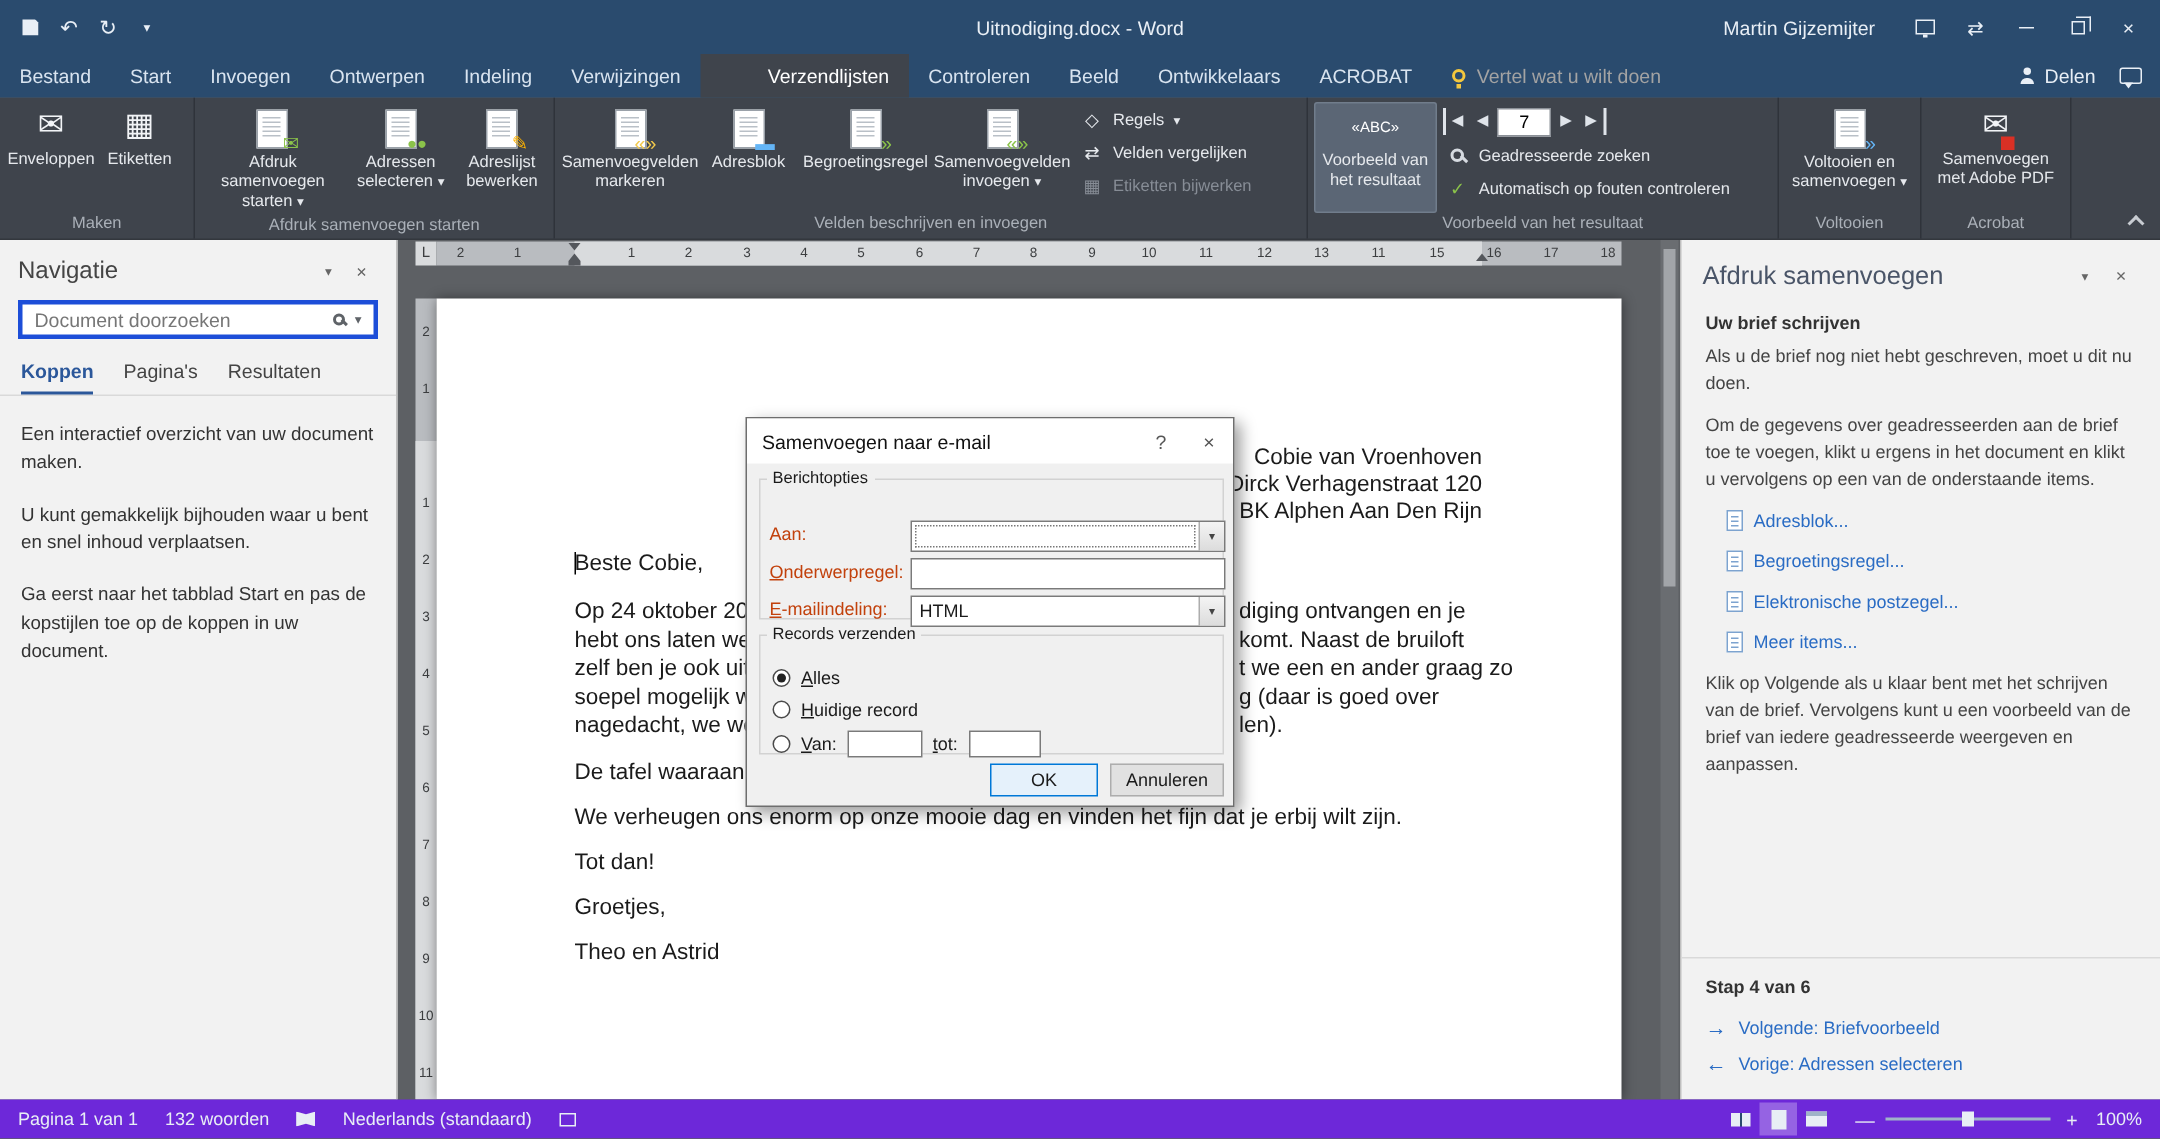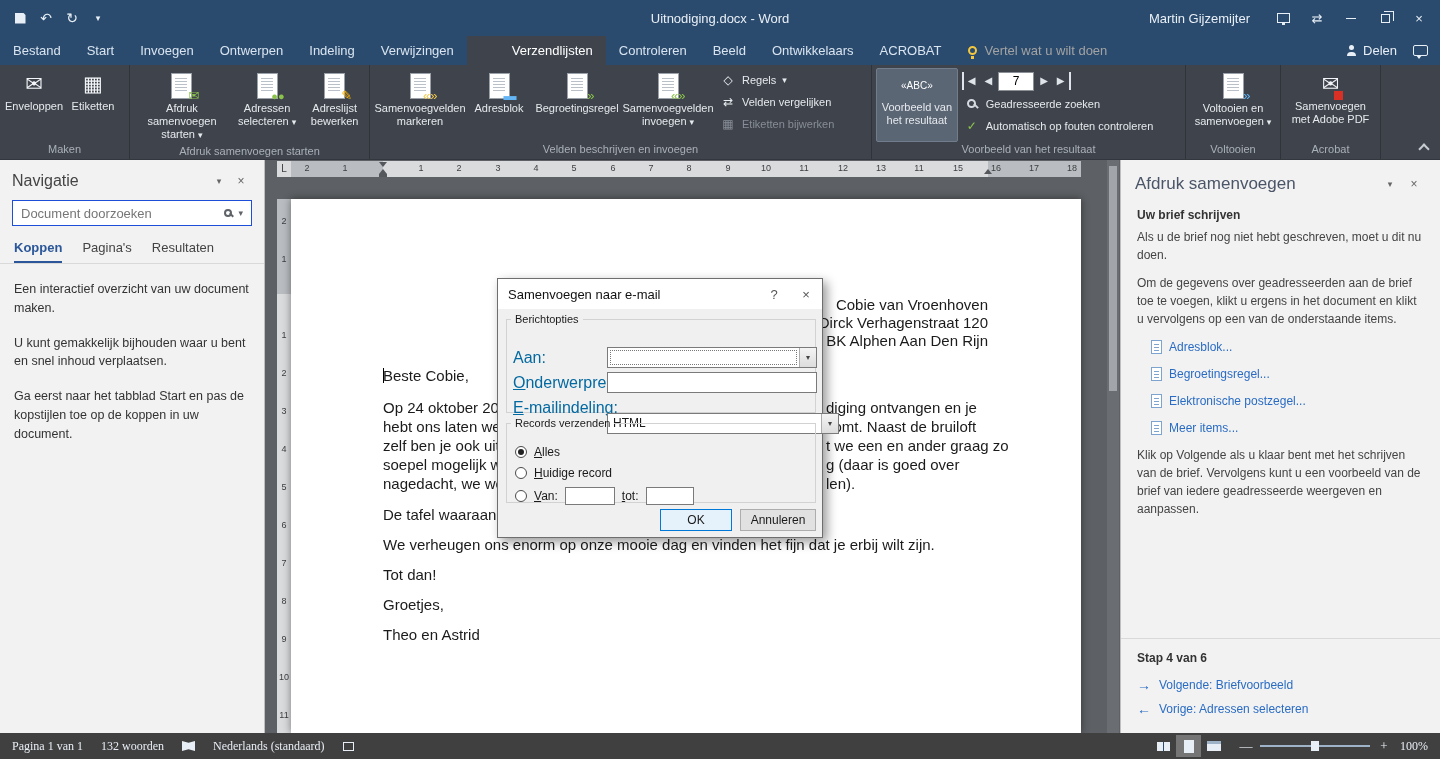--- a/index.html
+++ b/index.html
@@ -63,21 +63,21 @@
   .abcic { font-size:10px; color:#fff; height:30px; line-height:30px; position:relative; }
   .caret { font-size:9px; }
   .rfill { flex:1; position:relative; }
   .collapse-chevron { position:absolute; right:12px; bottom:6px; width:8px; height:8px; border-left:2px solid #c8ccd2; border-top:2px solid #c8ccd2; transform:rotate(45deg); }
 
   
   .navpane { position:absolute; left:0; top:160px; width:265px; bottom:26px; background:#f2f2f2; border-right:1px solid #bfbfbf; color:#3b3b3b; z-index:10; }
   .np-head { display:flex; align-items:center; padding:12px 12px 8px; }
   .np-title { font-size:16px; color:#444; flex:1; }
   .np-hbtn { width:22px; text-align:center; color:#666; font-size:12px; }
-  .np-search { margin:2px 12px 0; height:26px; background:#fff; border:1px solid #1d4ed8; display:flex; align-items:center; }
+  .np-search { margin:2px 12px 0; height:26px; background:#fff; border:3px solid #1d4ed8; display:flex; align-items:center; }
   .np-search input { flex:1; border:none; outline:none; font-size:13px; padding:0 8px; color:#333; font-family:"Liberation Sans",sans-serif; background:transparent; }
   .np-search input::placeholder { color:#767676; }
   .magd { width:8px; height:8px; border:2px solid #5f6368; border-radius:50%; position:relative; display:inline-block; margin-right:4px; }
   .magd::after { content:""; position:absolute; width:5px; height:2px; background:#5f6368; transform:rotate(45deg); right:-4px; bottom:-1px; }
   .np-search .np-caret { color:#5f6368; font-size:9px; padding:0 8px 0 2px; }
   .np-tabs { display:flex; gap:20px; padding:14px 14px 0; font-size:13px; border-bottom:1px solid #d9d9d9; }
   .np-tab { padding-bottom:6px; color:#444; }
   .np-tab.active { color:#2b579a; font-weight:bold; border-bottom:2px solid #2b579a; }
   .np-p { padding:16px 14px 0; font-size:12.5px; line-height:1.5; color:#333; }
 
@@ -100,21 +100,21 @@
   .vscroll { position:absolute; right:1px; top:0; width:12px; bottom:0; background:#6a6d71; }
   .vthumb { position:absolute; left:2px; right:2px; top:6px; height:225px; background:#a2a5a9; }
 
   
   .dialog { position:absolute; left:497px; top:278px; width:326px; height:260px; background:#f0f0f0; border:1px solid #6e6e6e; box-shadow:4px 4px 10px rgba(0,0,0,.4); z-index:60; }
   .dlg-title { position:absolute; top:0; left:0; right:0; height:30px; background:#fff; display:flex; align-items:center; }
   .dlg-title .t { font-size:13px; color:#111; padding-left:10px; flex:1; }
   .dlg-tbtn { width:32px; height:30px; display:flex; align-items:center; justify-content:center; color:#555; font-size:13px; }
   .grp { position:absolute; border:1px solid #d2d2d2; }
   .grp legend { font-size:11px; color:#1a1a1a; padding:0 4px; margin-left:4px; }
-  .dfield-label { position:absolute; font-size:16px; color:#0369a1; }
+  .dfield-label { position:absolute; font-size:12px; color:#c2410c; }
   .acc { display:inline-block; }
   .acc::first-letter { text-decoration:underline; }
   .combo { position:absolute; height:21px; background:#fff; border:1px solid #7a7a7a; font-size:12px; color:#1a1a1a; line-height:19px; padding-left:5px; }
   .combo .arrow { position:absolute; right:0; top:0; bottom:0; width:17px; background:linear-gradient(#f4f4f4,#dcdcdc); border-left:1px solid #adadad; text-align:center; font-size:8px; color:#444; line-height:19px; }
   .marquee { position:absolute; left:2px; top:2px; right:19px; bottom:2px; border:1px dotted #777; }
   .dtext { position:absolute; height:21px; background:#fff; border:1px solid #7a7a7a; font-size:12px; padding:0 5px; font-family:"Liberation Sans",sans-serif; outline:none; color:#1a1a1a; }
   .rrow { position:absolute; display:flex; align-items:center; gap:7px; font-size:12px; color:#1a1a1a; }
   .radio { width:12px; height:12px; border:1px solid #4a4a4a; border-radius:50%; background:#fff; position:relative; flex:none; }
   .radio.sel::after { content:""; position:absolute; inset:2px; border-radius:50%; background:#222; }
   .sinput { width:50px; height:18px; background:#fff; border:1px solid #7a7a7a; font-size:12px; padding:0 4px; font-family:"Liberation Sans",sans-serif; outline:none; }
@@ -131,21 +131,21 @@
   .tp-p { margin-bottom:10px; }
   .tp-link { display:flex; align-items:center; gap:7px; color:#2a6cc4; margin:2px 0 9px 14px; font-size:12px; }
   .tp-doc { width:11px; height:14px; background:#fff; border:1px solid #7da3cf; position:relative; flex:none; }
   .tp-doc::after { content:""; position:absolute; left:2px; top:3px; width:5px; height:1px; background:#7da3cf; box-shadow:0 3px 0 #7da3cf,0 6px 0 #7da3cf; }
   .tp-bottom { position:absolute; left:0; right:0; bottom:0; border-top:1px solid #d9d9d9; padding:12px 16px 16px; }
   .tp-step { font-weight:bold; font-size:12px; color:#333; margin-bottom:12px; }
   .tp-nav { display:flex; align-items:center; gap:8px; color:#2a6cc4; font-size:12px; margin-bottom:8px; }
   .tp-arrow { font-weight:bold; font-size:14px; color:#2a6cc4; }
 
   
-  .statusbar { position:absolute; left:0; right:0; bottom:0; height:26px; background:#404040; color:#e8eef5; font-size:12px; display:flex; align-items:flex-start; z-index:20;font-family:Liberation Serif, serif; }
+  .statusbar { position:absolute; left:0; right:0; bottom:0; height:26px; background:#6d28d9; color:#e8eef5; font-size:12px; display:flex; align-items:flex-start; z-index:20; }
   .sb-item { padding:0 9px; display:flex; align-items:center; gap:6px; height:100%; white-space:nowrap; }
   .i-proof { width:13px; height:10px; background:#e8eef5; clip-path:polygon(0 0,50% 18%,100% 0,100% 100%,50% 82%,0 100%); }
   .i-macro { width:11px; height:9px; border:1px solid #e8eef5; }
   .sb-right { margin-left:auto; display:flex; align-items:center; height:100%; }
   .vb { width:25px; height:22px; display:flex; align-items:center; justify-content:center; }
   .vb.active { background:rgba(255,255,255,.28); }
   .i-read { width:13px; height:9px; background:linear-gradient(90deg,#e8eef5 45%,#2a4b6e 45%,#2a4b6e 55%,#e8eef5 55%); }
   .i-page { width:10px; height:13px; background:#e8eef5; }
   .i-web { width:14px; height:10px; background:#e8eef5; border-top:3px solid #9fb3c8; }
   .zbtn { width:20px; text-align:center; font-size:13px; }
@@ -475,21 +475,21 @@
     <fieldset class="grp" style="left:8px;top:34px;width:310px;height:100px;">
       <legend>Berichtopties</legend>
       <span class="dfield-label" style="left:6px;top:24px;">Aan:</span>
       <div class="combo" style="left:100px;top:22px;width:210px;">
         <span class="marquee"></span>
         <span class="arrow">▾</span>
       </div>
       <span class="dfield-label acc" style="left:6px;top:49px;">Onderwerpregel:</span>
       <input class="dtext" style="left: 100px; top: 47px; width: 210px;">
       <span class="dfield-label acc" style="left:6px;top:74px;">E-mailindeling:</span>
-      <div class="combo" style="left:100px;top:72px;width:232px;margin-top:16px;">
+      <div class="combo" style="left:100px;top:72px;width:210px;">
         <span>HTML</span>
         <span class="arrow">▾</span>
       </div>
     </fieldset>
 
     <fieldset class="grp" style="left:8px;top:138px;width:310px;height:86px;">
       <legend>Records verzenden</legend>
       <div class="rrow" style="left:8px;top:16px;">
         <span class="radio sel"></span>
         <span class="acc">Alles</span>

